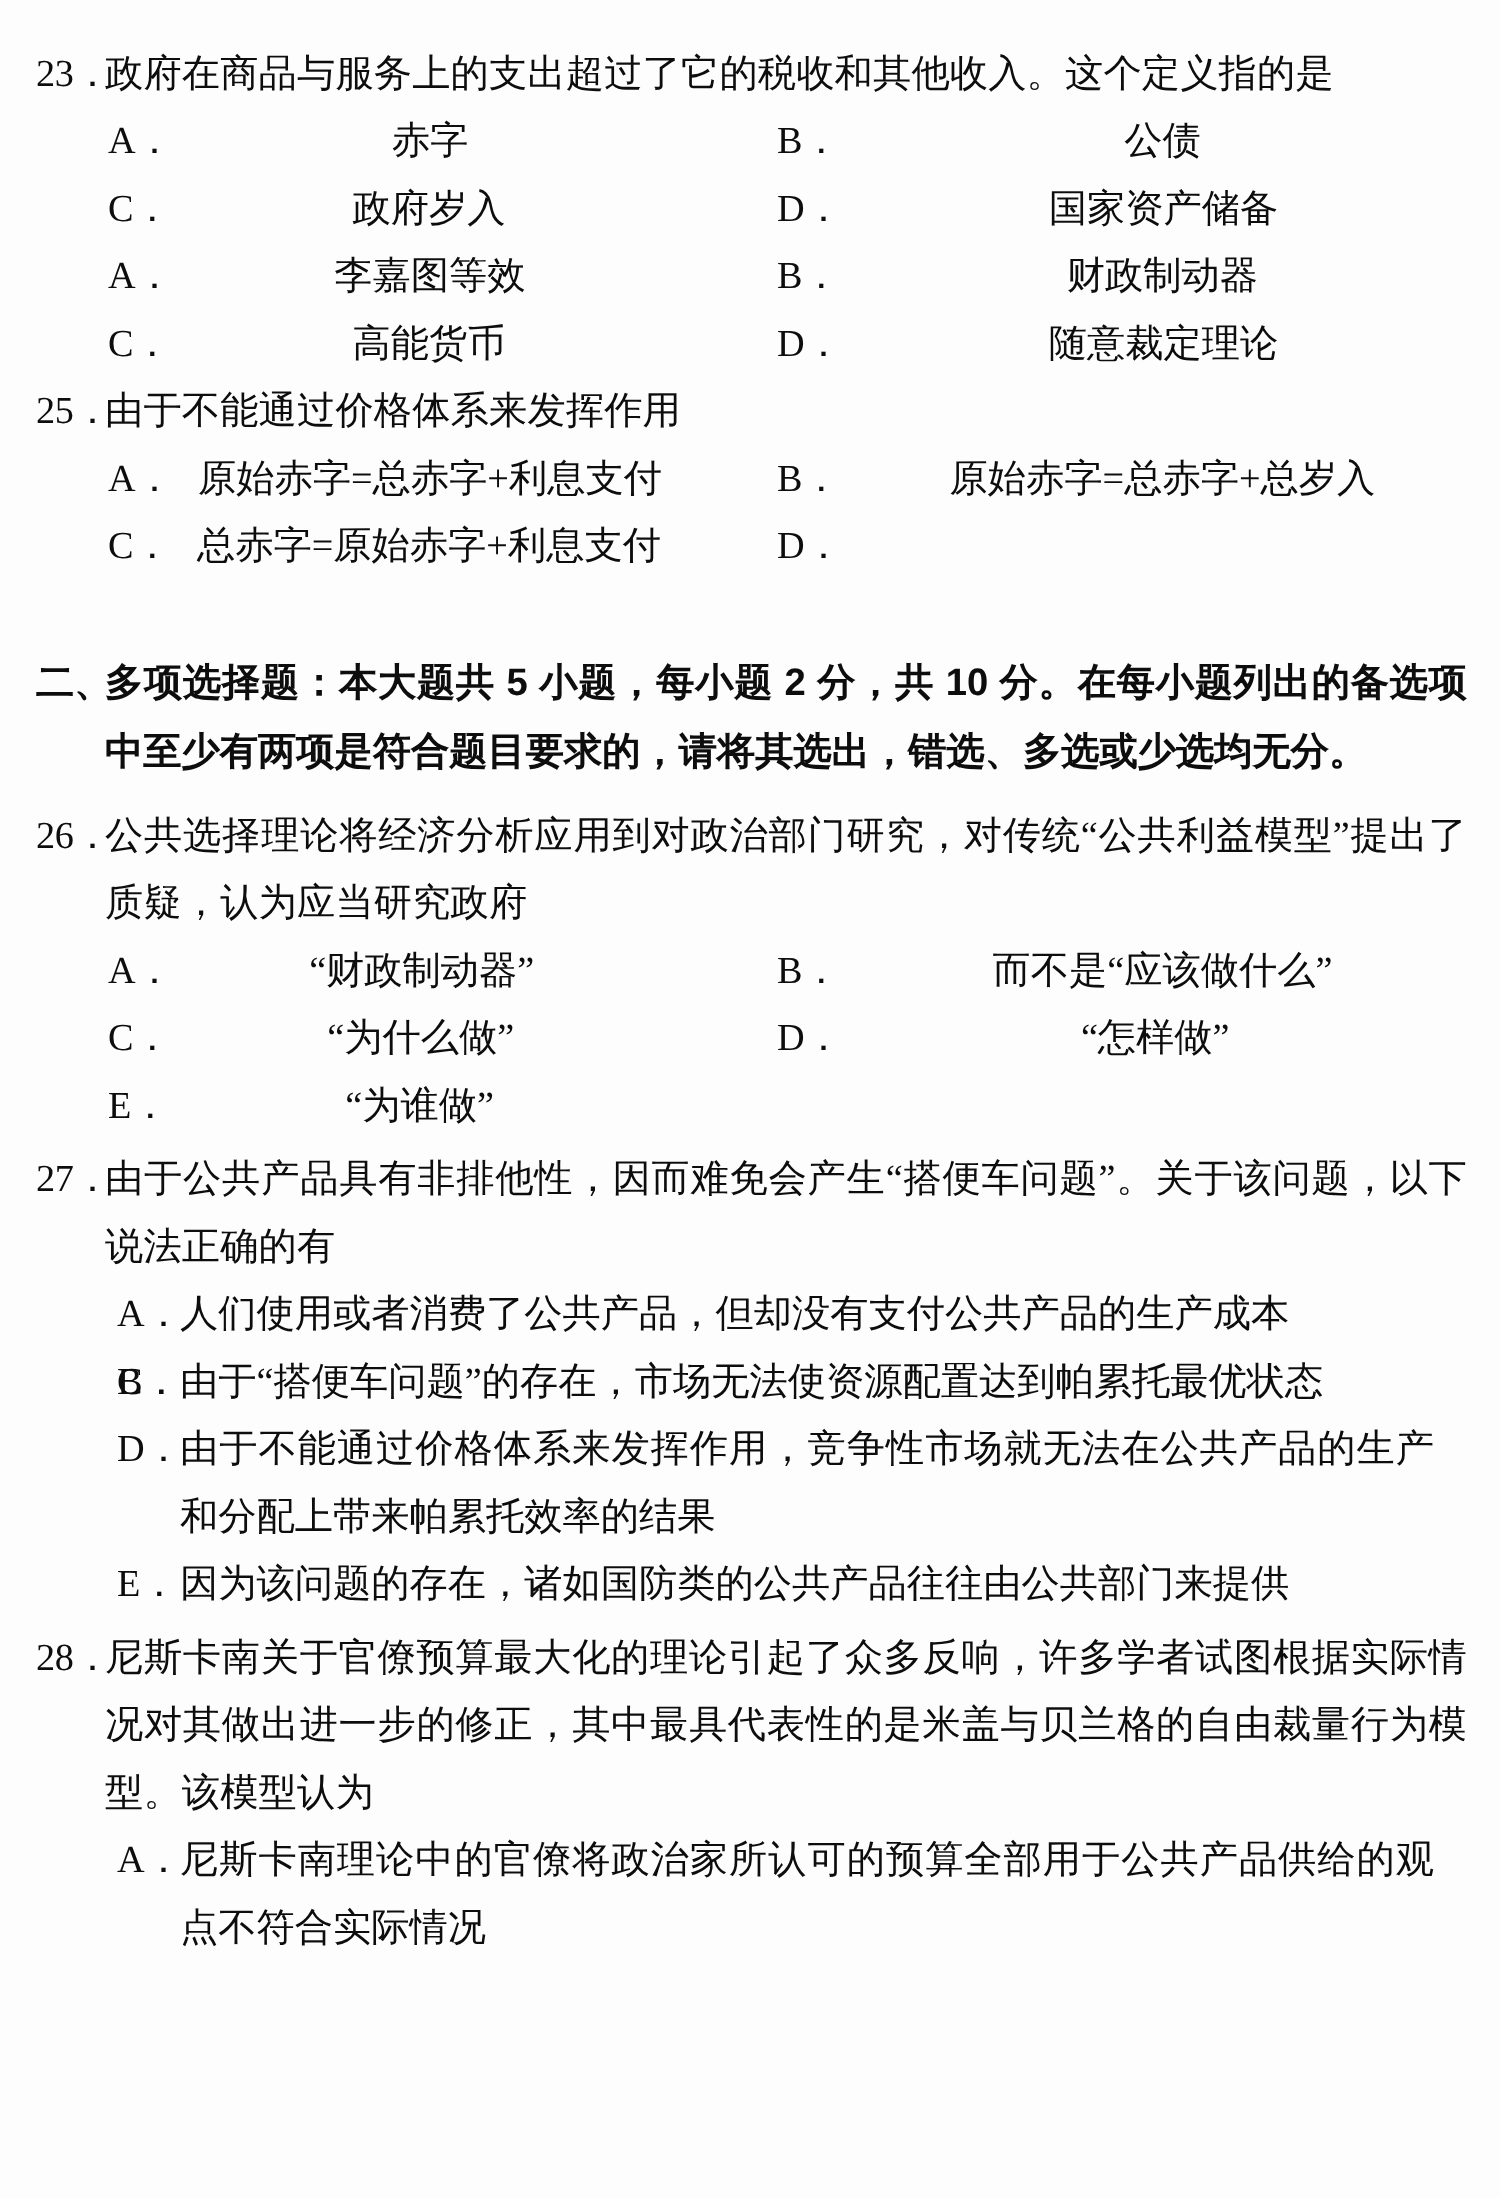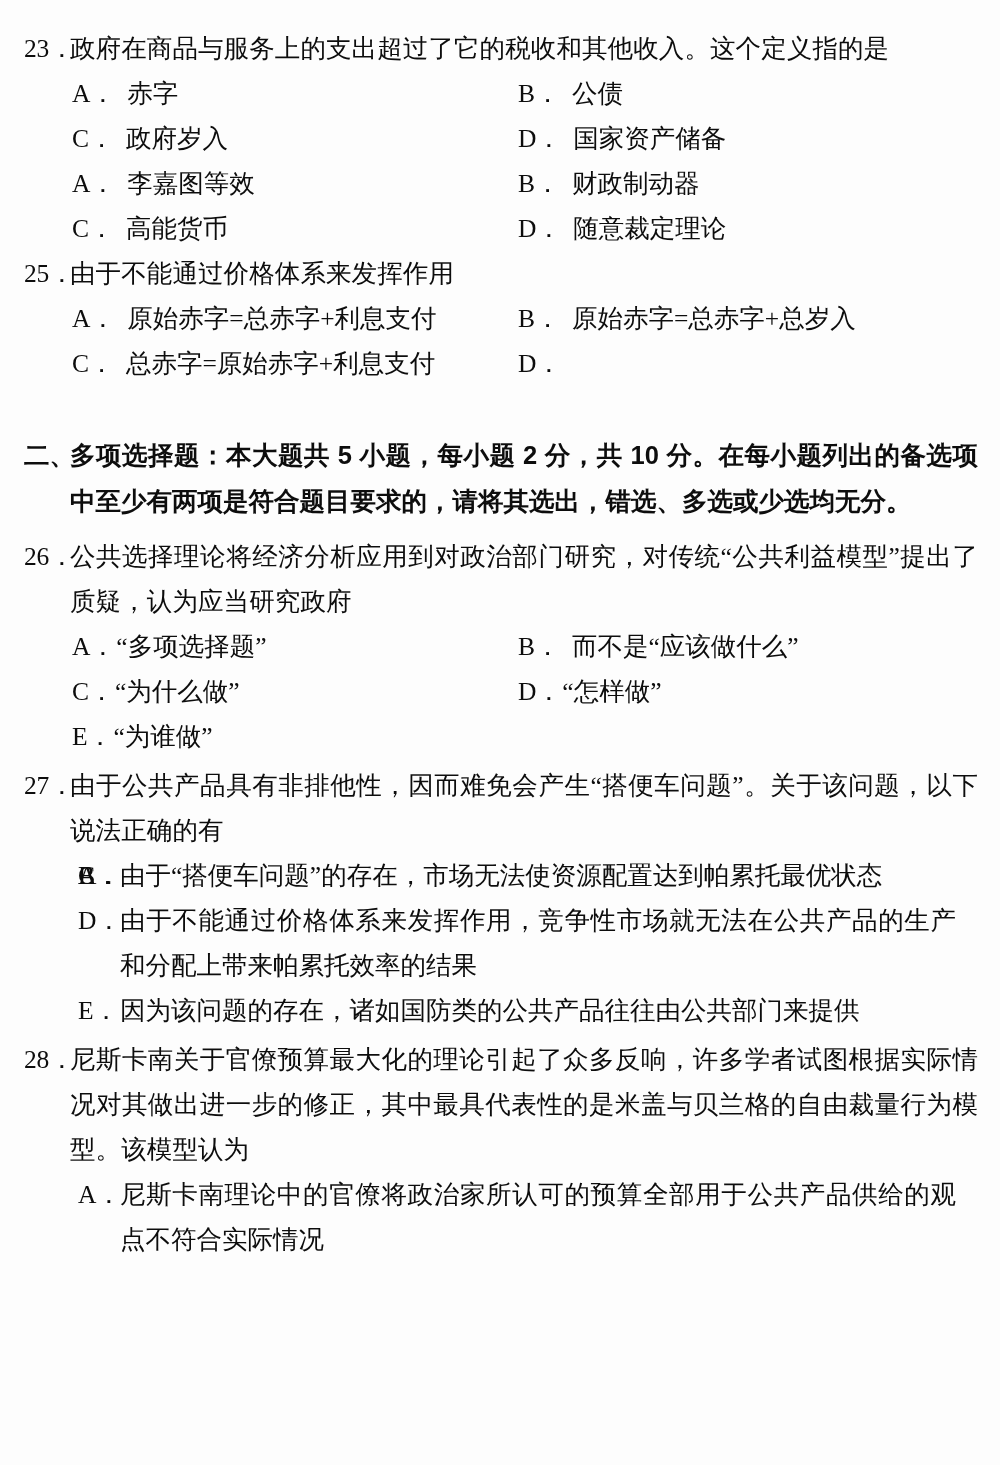--- a/index.html
+++ b/index.html
@@ -63,21 +63,21 @@
   }
   .opt-cell.col-a { width: 446px; padding-left: 72px; box-sizing: border-box; }
   .opt-cell.col-b { flex: 1; padding-left: 518px; box-sizing: border-box; margin-left: -446px; }
   .opt-letter {
     flex: 0 0 auto;
     white-space: nowrap;
     letter-spacing: -0.3px;
   }
   .opt-letter.wide { margin-right: 12px; }
   .opt-letter.tight { margin-right: 1px; }
-  .opt-text { flex: 1 1 auto; }
+  .opt-text { flex: 1 1 auto; text-align: center; }
 
   
   .opt-full {
     position: relative;
     padding-left: 120px;
     font-size: 25.5px;
     line-height: 45px;
     text-align: justify;
     text-justify: inter-character;
     padding-right: 22px;
@@ -207,21 +207,21 @@
   <div class="spacer-sm"></div>
 
   <div class="q">
     <div class="q-stem">
       <span class="q-num">26．</span>
       <span>公共选择理论将经济分析应用到对政治部门研究，对传统“公共利益模型”提出了质疑，认为应当研究政府</span>
     </div>
     <div class="opt-row">
       <div class="opt-cell col-a">
         <span class="opt-letter tight">A．</span>
-        <span class="opt-text">“多项选择题”</span>
+        <span class="opt-text">“财政制动器”</span>
       </div>
       <div class="opt-cell col-b">
         <span class="opt-letter wide">B．</span>
         <span class="opt-text">而不是“应该做什么”</span>
       </div>
     </div>
     <div class="opt-row">
       <div class="opt-cell col-a">
         <span class="opt-letter tight">C．</span>
         <span class="opt-text">“为什么做”</span>
@@ -241,20 +241,21 @@
 
   <div class="spacer-xs"></div>
 
   <div class="q">
     <div class="q-stem">
       <span class="q-num">27．</span>
       <span>由于公共产品具有非排他性，因而难免会产生“搭便车问题”。关于该问题，以下说法正确的有</span>
     </div>
     <div class="opt-full">
       <span class="opt-letter-abs">A．</span>
+      <span>人们使用或者消费了公共产品，但却没有支付公共产品的生产成本</span>
     </div>
     <div class="opt-full">
       <span class="opt-letter-abs">B．</span>
     </div>
     <div class="opt-full">
       <span class="opt-letter-abs">C．</span>
       <span>由于“搭便车问题”的存在，市场无法使资源配置达到帕累托最优状态</span>
     </div>
     <div class="opt-full">
       <span class="opt-letter-abs">D．</span>

